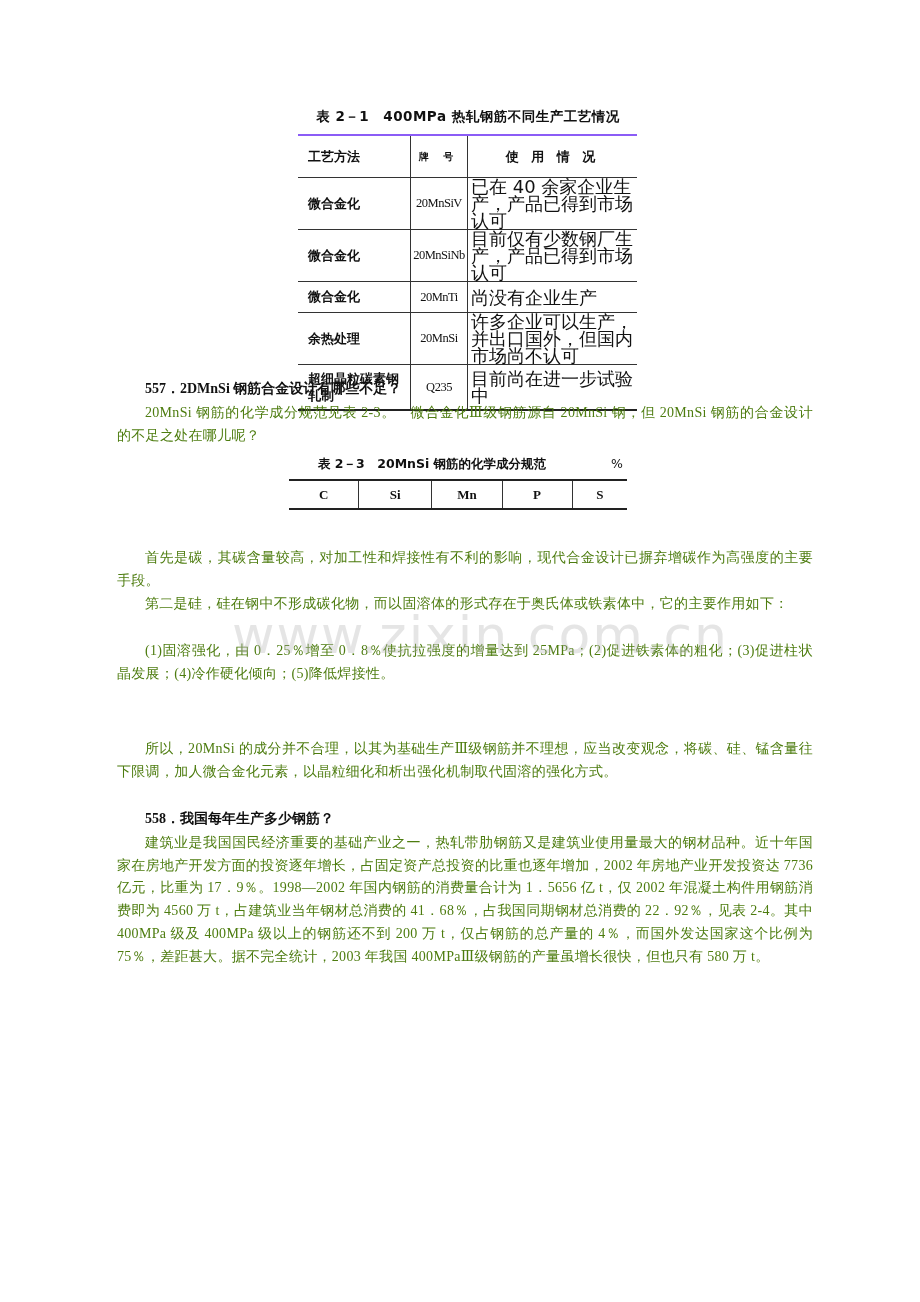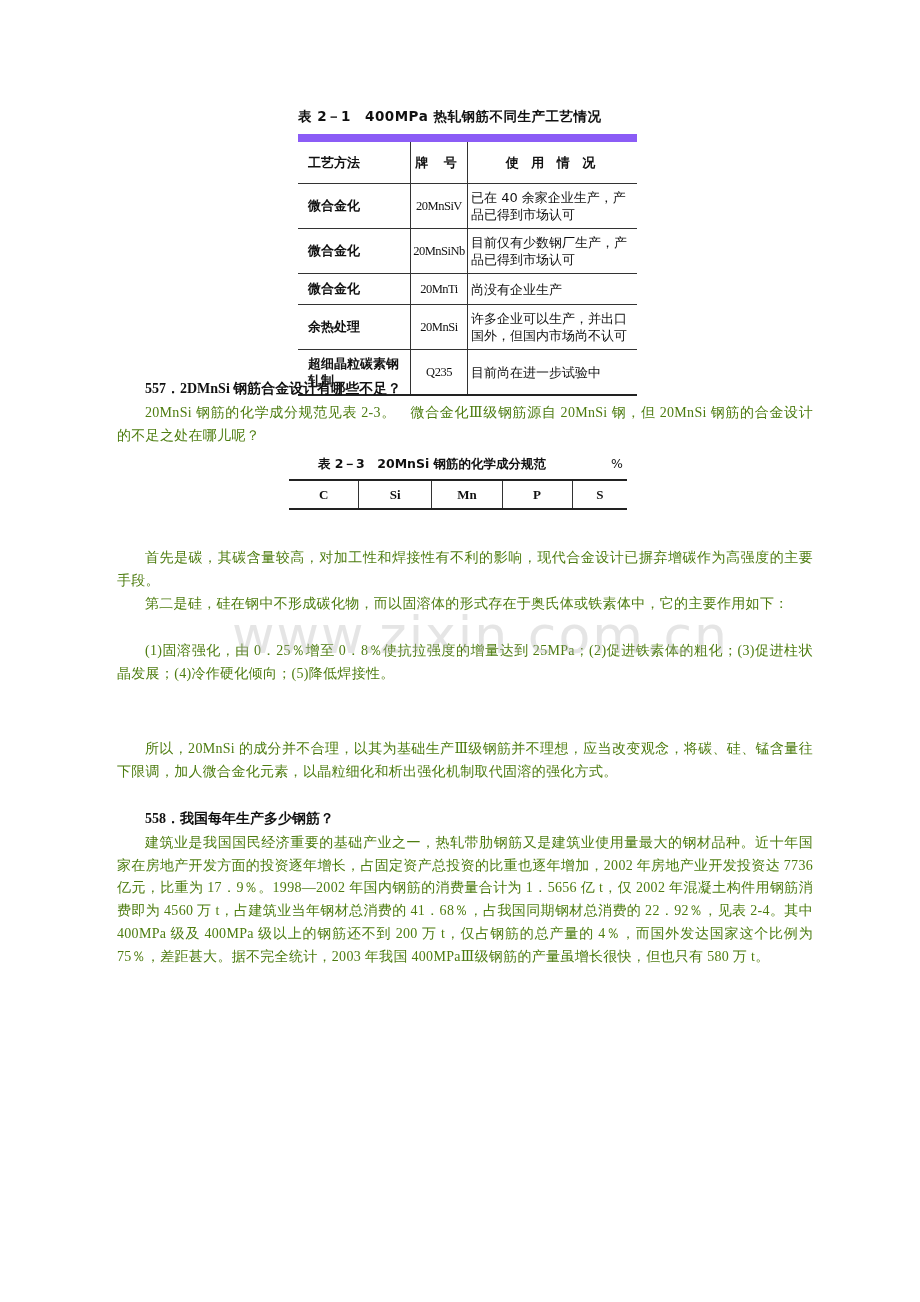--- a/index.html
+++ b/index.html
@@ -6,38 +6,38 @@
   body {
     width: 920px; height: 1302px; position: relative; overflow: hidden;
     font-family: "DejaVu Serif", "Liberation Serif", serif;
     color: #1a1a1a;
   }
   .page { position: absolute; left: 0; top: 0; width: 920px; height: 1302px; }
 
   
   .t1-caption {
     position: absolute; left: 298px; top: 108px; width: 340px;
-    text-align: left; font-family: "DejaVu Sans", sans-serif;
+    text-align: center; font-family: "DejaVu Sans", sans-serif;
     font-weight: bold; font-size: 13.5px; letter-spacing: 0.5px; color: #111;
   }
   table.t1 {
     position: absolute; left: 298px; top: 134px; width: 339px;
     border-collapse: collapse; font-family: "DejaVu Sans", sans-serif;
     font-size: 13px; color: #111;
-    border-top: 8px solid #8b5cf6; border-bottom: 2px solid #222;
+    border-top: 2px solid #8b5cf6; border-bottom: 2px solid #222;
   }
   table.t1 td, table.t1 th {
     border-bottom: 1px solid #333; padding: 0; vertical-align: middle;
     font-weight: normal;
   }
   table.t1 th { font-weight: bold; height: 41px; }
   table.t1 td.c1, table.t1 th.c1 { width: 102px; padding-left: 10px; text-align: left; font-weight: bold; border-right: 1px solid #333; }
   table.t1 td.c2, table.t1 th.c2 { width: 56px; text-align: center; border-right: 1px solid #333; font-family: "Liberation Serif", serif; font-size: 12.5px; letter-spacing: -0.5px; }
-  table.t1 th.c2 { font-family: Liberation Sans, sans-serif; font-size: 13px; letter-spacing: 6px; }
-  table.t1 td.c3 { padding-left: 3px; line-height: 17px; font-size: 13px; }
+  table.t1 th.c2 { font-family: Liberation Serif, serif; font-size: 10px; letter-spacing: 6px; }
+  table.t1 td.c3 { padding-left: 3px; line-height: 17px; font-size: 18px; }
   table.t1 th.c3 { text-align: center; letter-spacing: 4px; }
   table.t1 tr.r2 td { height: 44px; }
   table.t1 tr.r1 td { height: 30px; }
   table.t1 tr:last-child td { border-bottom: none; height: 44px; }
 
   
   .heading {
     position: absolute; left: 145px; font-weight: bold; font-size: 14px;
     font-family: "Liberation Serif", "DejaVu Serif", serif; color: #111;
   }

